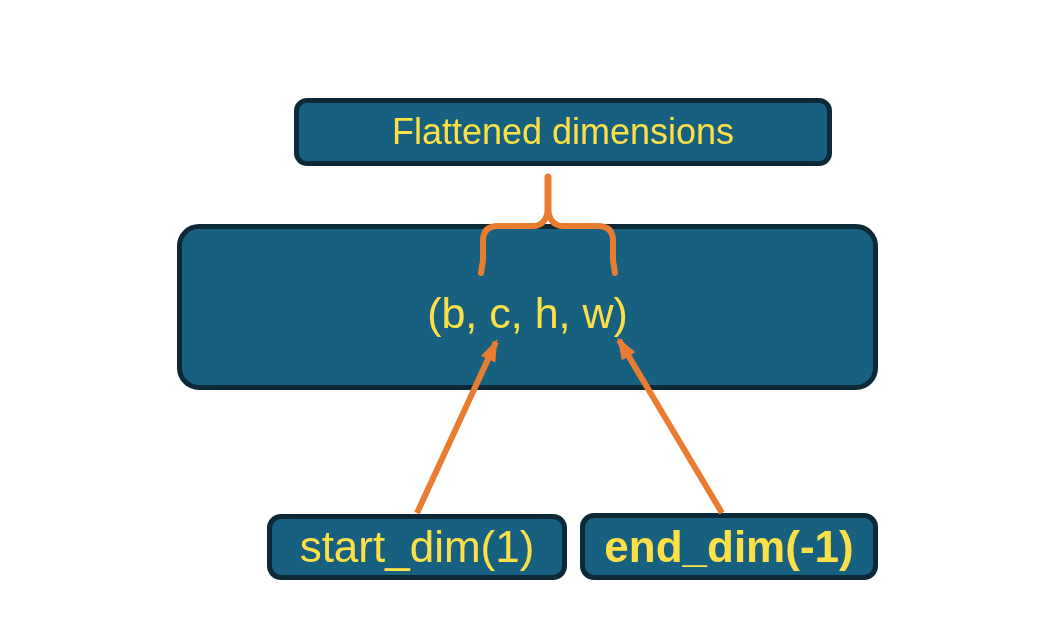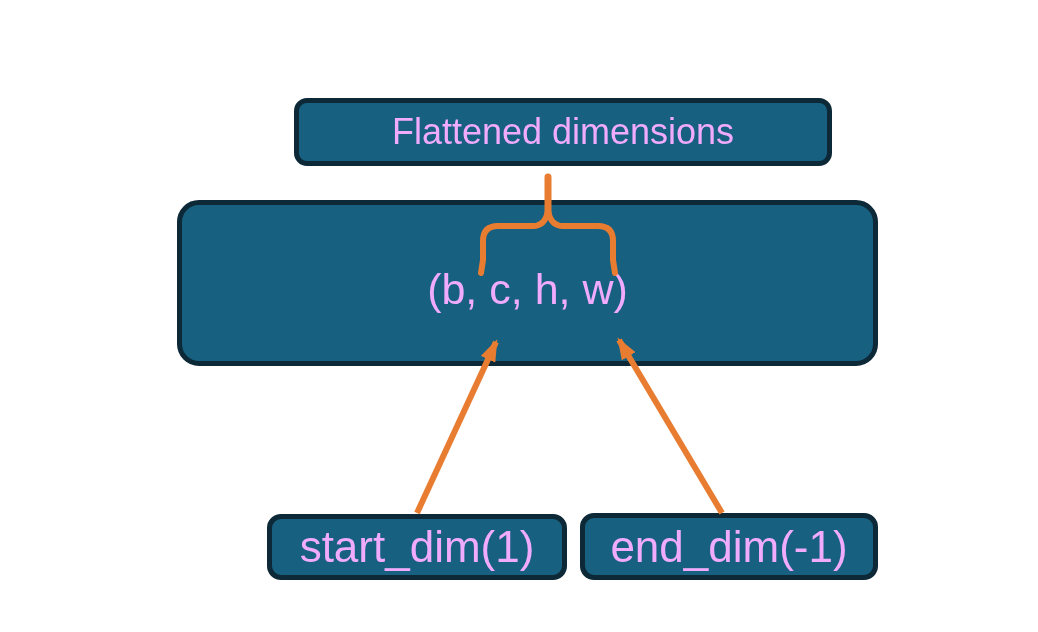--- a/index.html
+++ b/index.html
@@ -11,49 +11,49 @@
     width: 1038px;
     height: 632px;
     background: #ffffff;
     overflow: hidden;
   }
 
   .node {
     position: absolute;
     background: #176080;
     border: 5px solid #0d2836;
-    color: #f0abfc;
+    color: #fde047;
     display: flex;
     align-items: center;
     justify-content: center;
     text-align: center;
   }
 
   .node-top {
     left: 294px; top: 98px;
     width: 538px; height: 68px;
     border-radius: 13px;
     font-size: 36px;
   }
 
   .node-main {
-    left: 177px; top: 200px;
+    left: 177px; top: 224px;
     width: 701px; height: 166px;
     border-radius: 22px;
     font-size: 43px;
     padding-top: 12px;
   }
 
   .node-bottom {
     border-radius: 14px;
     font-size: 44px;
   }
 
   .node-start { left: 267px; top: 514px; width: 300px; height: 66px; }
-  .node-end   { left: 580px; top: 513px; width: 298px; height: 67px; }
+  .node-end   { left: 580px; top: 513px; width: 298px; height: 67px; font-weight: bold; }
 
   .overlay {
     position: absolute;
     left: 0; top: 0;
     width: 1038px;
     height: 632px;
     pointer-events: none;
   }
 </style>
 </head>

